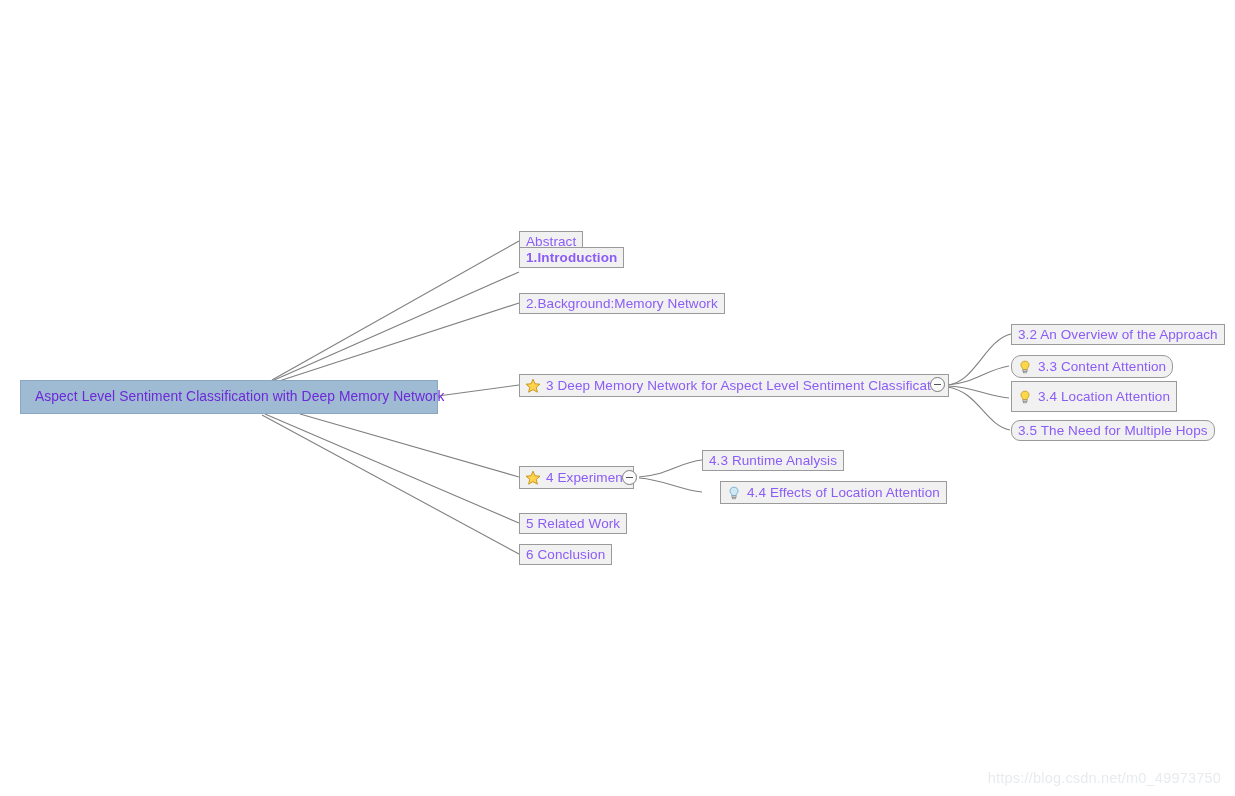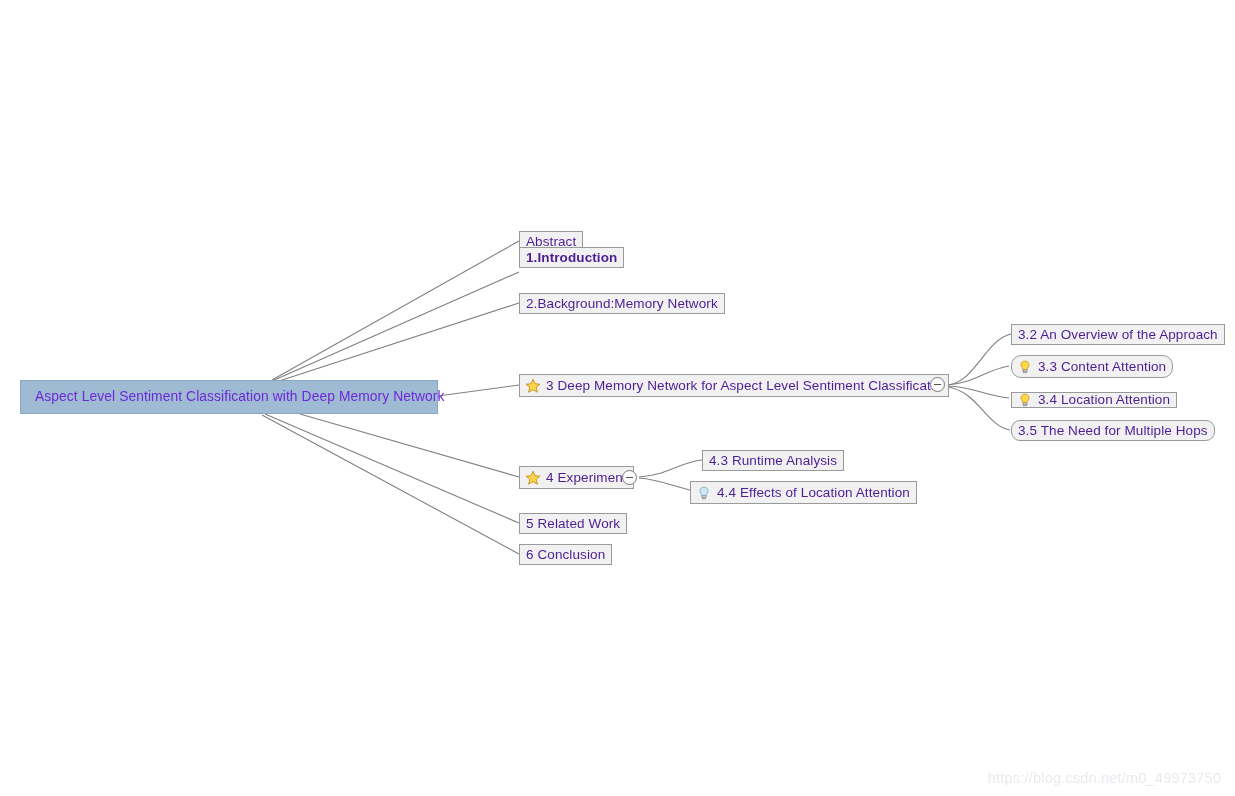--- a/index.html
+++ b/index.html
@@ -28,21 +28,21 @@
   }
 
   .node {
     position: absolute;
     box-sizing: border-box;
     display: flex;
     align-items: center;
     white-space: nowrap;
     background: #f1f1f1;
     border: 1px solid #9a9a9a;
-    color: #4c1d95;
+    color: #8b5cf6;
     font-size: 13.5px;
     line-height: 1;
     padding: 0 6px;
     height: 21px;
     letter-spacing: 0.1px;
   }
   .node .label {
     display: inline-block;
   }
 
@@ -184,40 +184,40 @@
       <svg viewBox="0 0 16 16" width="14" height="14">
         <path d="M8 1.3 C5.2 1.3 3.4 3.3 3.4 5.6 C3.4 7.3 4.5 8.4 5.3 9.4 L5.5 11 L10.5 11 L10.7 9.4 C11.5 8.4 12.6 7.3 12.6 5.6 C12.6 3.3 10.8 1.3 8 1.3 Z" fill="#ffd84a" stroke="#c79a1e" stroke-width="1"></path>
         <rect x="5.6" y="11.4" width="4.8" height="1.5" fill="#ffe徒"></rect>
         <rect x="5.6" y="11.4" width="4.8" height="1.6" fill="#e8e8e8" stroke="#8d8d8d" stroke-width="0.8"></rect>
         <rect x="6.2" y="13.2" width="3.6" height="1.5" fill="#d9d9d9" stroke="#8d8d8d" stroke-width="0.8"></rect>
       </svg>
     </span>
     <span class="label">3.3 Content Attention</span>
   </div>
 
-  <div class="node has-icon" style="left:1011px; top:392px; height:16px;">
+  <div class="node has-icon" style="left:1011px; top:381px; height:31px;">
     <span class="icon">
       <svg viewBox="0 0 16 16" width="14" height="14">
         <path d="M8 1.3 C5.2 1.3 3.4 3.3 3.4 5.6 C3.4 7.3 4.5 8.4 5.3 9.4 L5.5 11 L10.5 11 L10.7 9.4 C11.5 8.4 12.6 7.3 12.6 5.6 C12.6 3.3 10.8 1.3 8 1.3 Z" fill="#ffd84a" stroke="#c79a1e" stroke-width="1"></path>
         <rect x="5.6" y="11.4" width="4.8" height="1.6" fill="#e8e8e8" stroke="#8d8d8d" stroke-width="0.8"></rect>
         <rect x="6.2" y="13.2" width="3.6" height="1.5" fill="#d9d9d9" stroke="#8d8d8d" stroke-width="0.8"></rect>
       </svg>
     </span>
     <span class="label">3.4 Location Attention</span>
   </div>
 
   <div class="node" style="left:1011px; top:420px;border-radius:9px;">
     <span class="label">3.5 The Need for Multiple Hops</span>
   </div>
 
   <div class="node" style="left:702px; top:450px;">
     <span class="label">4.3 Runtime Analysis</span>
   </div>
 
-  <div class="node has-icon" style="left:690px; top:481px; height:23px;">
+  <div class="node has-icon" style="left:720px; top:481px; height:23px;">
     <span class="icon">
       <svg viewBox="0 0 16 16" width="14" height="14">
         <path d="M8 1.3 C5.2 1.3 3.4 3.3 3.4 5.6 C3.4 7.3 4.5 8.4 5.3 9.4 L5.5 11 L10.5 11 L10.7 9.4 C11.5 8.4 12.6 7.3 12.6 5.6 C12.6 3.3 10.8 1.3 8 1.3 Z" fill="#cfe8f5" stroke="#6ea8c8" stroke-width="1"></path>
         <rect x="5.6" y="11.4" width="4.8" height="1.6" fill="#e8e8e8" stroke="#8d8d8d" stroke-width="0.8"></rect>
         <rect x="6.2" y="13.2" width="3.6" height="1.5" fill="#d9d9d9" stroke="#8d8d8d" stroke-width="0.8"></rect>
       </svg>
     </span>
     <span class="label">4.4 Effects of Location Attention</span>
   </div>
 

